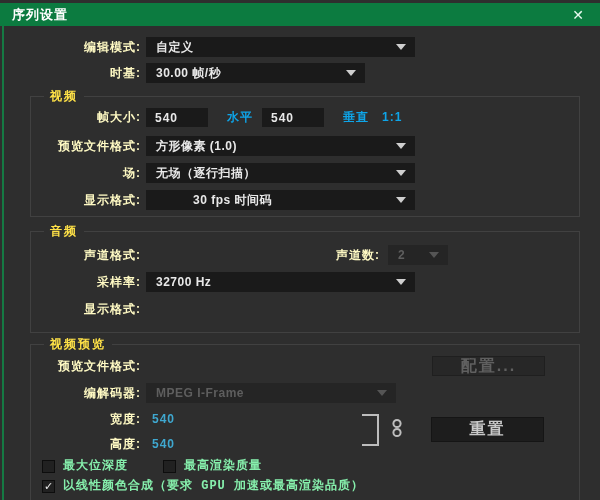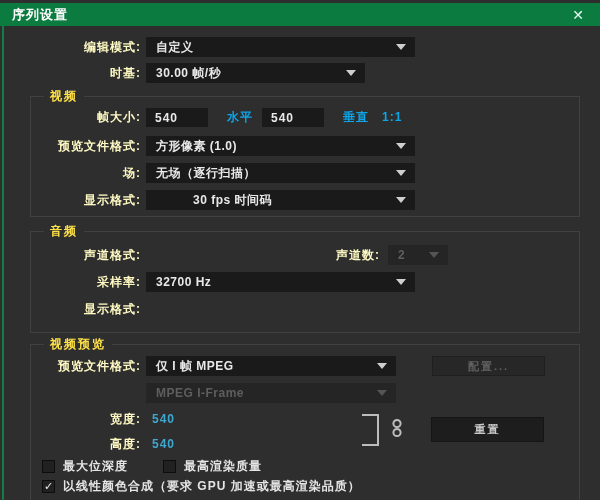--- a/index.html
+++ b/index.html
@@ -23,29 +23,29 @@
   .dd.disabled .caret{border-top-color:#555555;}
   .tfield{position:absolute;height:19px;background:#1a1a1a;border:none;color:#e9e9e9;
           font-size:12px;font-weight:700;padding:0 0 0 9px;box-sizing:border-box;
           font-family:inherit;letter-spacing:1px;outline:none;}
   .fs{position:absolute;border:1px solid #414141;}
   .legend{position:absolute;top:-9px;left:13px;background:#2e2e2e;padding:0 6px;color:#fde047;
           font-size:12px;font-weight:700;letter-spacing:2px;line-height:16px;white-space:nowrap;}
   .static{position:absolute;color:#0ea5e9;font-size:12px;font-weight:700;letter-spacing:1px;
           line-height:19px;white-space:nowrap;}
   .cyan{color:#3fa8d0;}
-  .btn{position:absolute;background:#1d1d1d;border:1px solid #151515;color:#c9c9c9;font-size:11px;
+  .btn{position:absolute;background:#1d1d1d;border:1px solid #151515;color:#c9c9c9;font-size:16px;
        font-weight:700;letter-spacing:2px;display:flex;align-items:center;justify-content:center;
        box-sizing:border-box;cursor:pointer;}
   .btn.disabled{background:#272727;color:#606060;border-color:#1f1f1f;cursor:default;}
   .cb{position:absolute;width:13px;height:13px;background:#212121;border:1px solid #0d0d0d;
       box-sizing:border-box;display:flex;align-items:center;justify-content:center;cursor:pointer;}
   .cb .mark{color:#ededed;font-size:11px;font-weight:700;line-height:1;}
-  .cblabel{position:absolute;color:#e5e5e5;font-size:12px;font-weight:700;letter-spacing:1px;
-           line-height:15px;white-space:nowrap;}
+  .cblabel{position:absolute;color:#86efac;font-size:12px;font-weight:700;letter-spacing:1px;
+           line-height:15px;white-space:nowrap;font-family:Liberation Mono, monospace;}
   .bracket{position:absolute;border:2px solid #bdbdbd;border-left:none;background:transparent;}
   .linkicon{position:absolute;color:#bdbdbd;}
 </style>
 </head>
 <body>
 
 <div class="dlg">
 
   <div class="titlebar">
     <span class="title">序列设置</span>
@@ -113,28 +113,25 @@
     <span class="caret"></span>
   </div>
 
   <div class="label" style="left:30px;top:299px;width:111px;">显示格式:</div>
 
   <div class="fs" style="left:30px;top:344px;width:548px;height:170px;">
     <span class="legend">视频预览</span>
   </div>
 
   <div class="label" style="left:18px;top:356px;width:123px;">预览文件格式:</div>
-  <div class="dd" style="left:146px;top:356px;width:250px;">
-    <span class="txt">仅 I 帧 MPEG</span>
-    <span class="caret"></span>
-  </div>
   <div class="btn disabled" style="left:432px;top:356px;width:113px;height:20px;">
     <span>配置...</span>
   </div>
 
+  <div class="label" style="left:18px;top:383px;width:123px;">编解码器:</div>
   <div class="dd disabled" style="left:146px;top:383px;width:250px;">
     <span class="txt">MPEG I-Frame</span>
     <span class="caret"></span>
   </div>
 
   <div class="label" style="left:30px;top:411px;width:111px;line-height:16px;">宽度:</div>
   <div class="static cyan" style="left:152px;top:411px;line-height:16px;">540</div>
 
   <div class="label" style="left:30px;top:436px;width:111px;line-height:16px;">高度:</div>
   <div class="static cyan" style="left:152px;top:436px;line-height:16px;">540</div>

